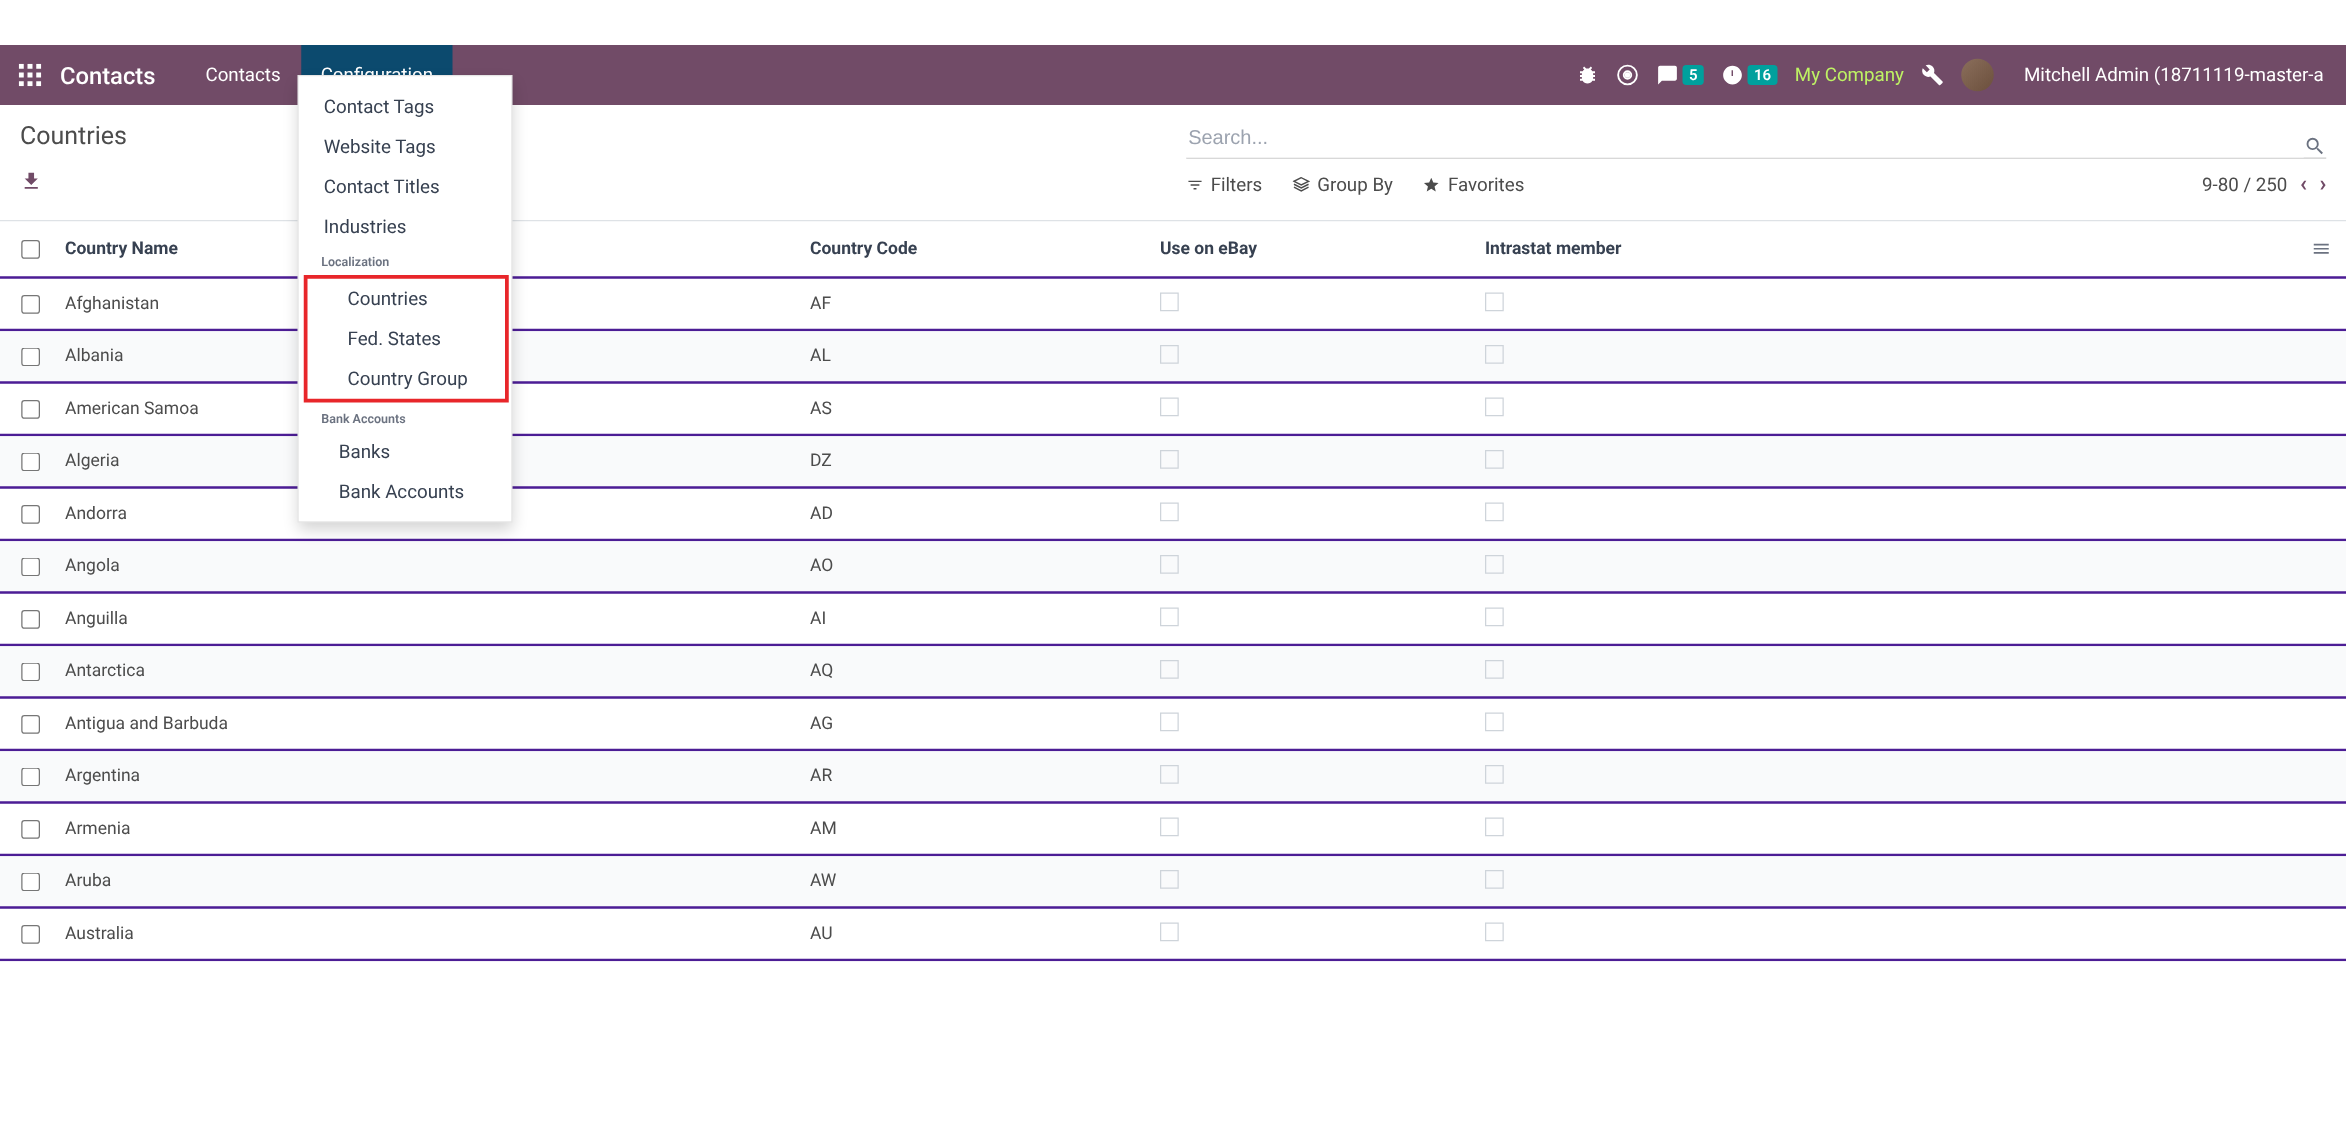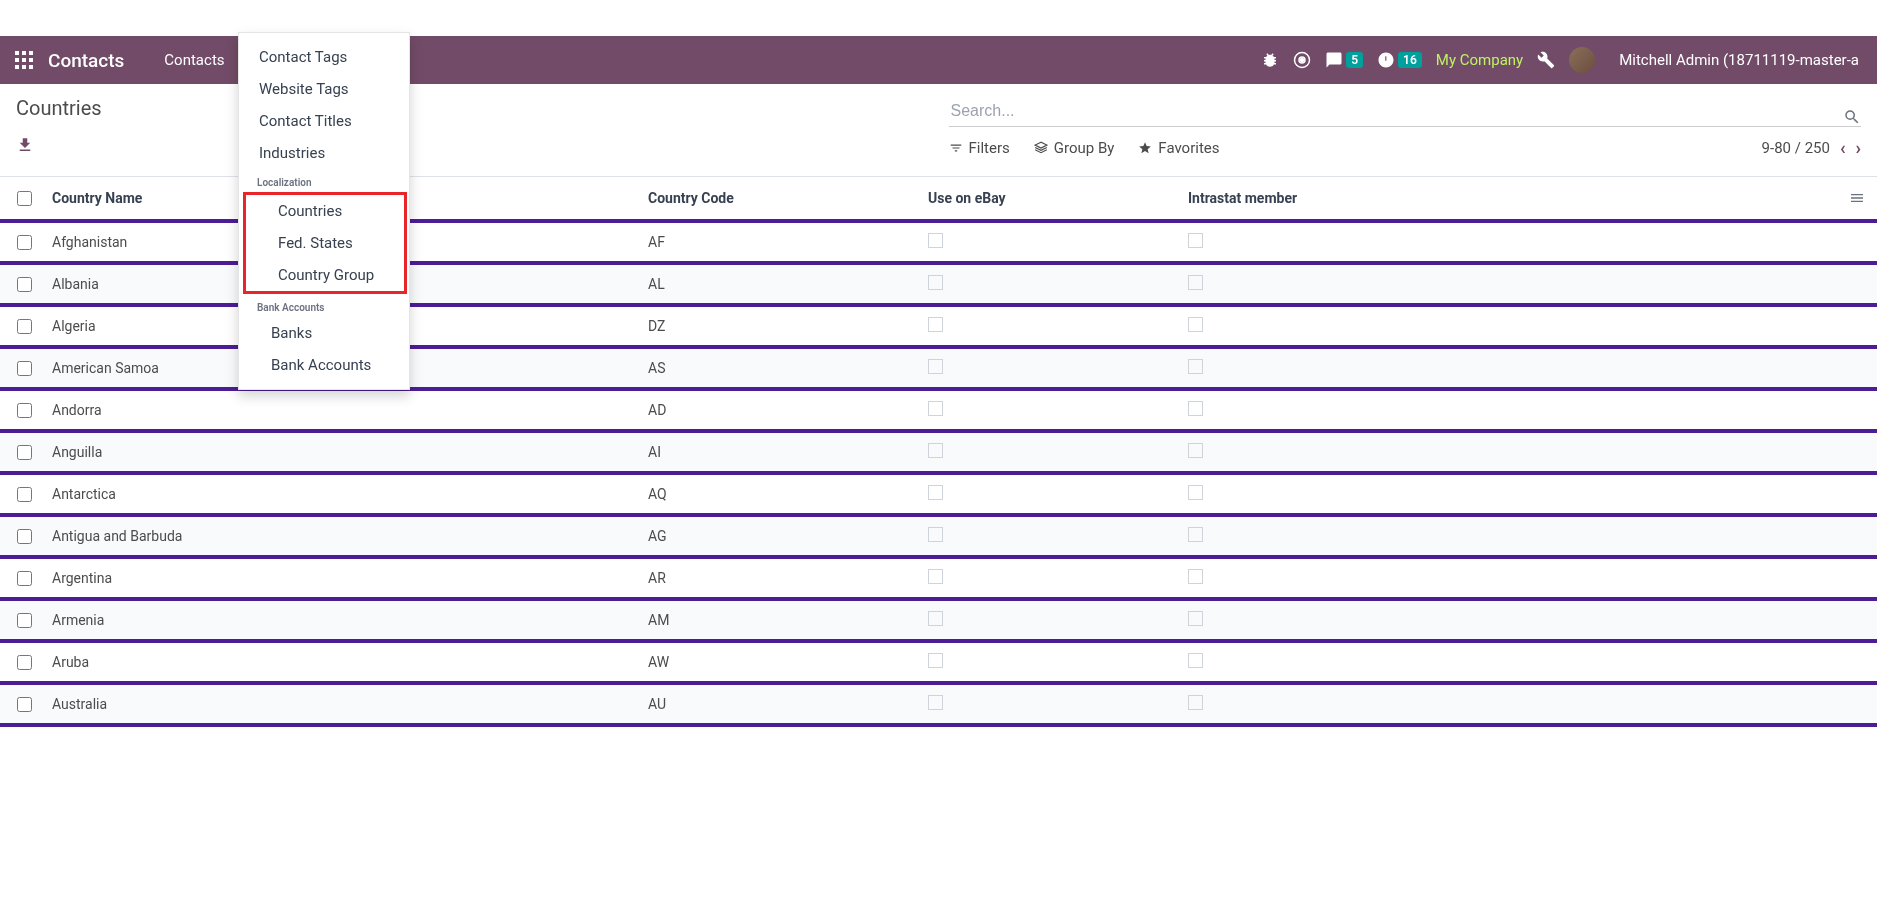--- a/index.html
+++ b/index.html
@@ -153,21 +153,21 @@
       gap: 10px;
       color: #4c4c4c;
       font-size: 15px;
     }
     .pager-arrow { color: #714b67; cursor: pointer; font-size: 18px; font-weight: bold; }
 
     
     .config-dropdown {
       position: absolute;
       left: 238px;
-      top: 32px;
+      top: 60px;
       width: 172px;
       background: #fff;
       box-shadow: 0 6px 12px rgba(0,0,0,0.175);
       border: 1px solid rgba(0,0,0,0.1);
       z-index: 100;
       padding: 8px 0;
     }
     .dd-item {
       padding: 7px 20px;
       color: #374151;
@@ -187,21 +187,21 @@
     }
 
     
     .list-view {
       margin-top: 6px;
       border-top: 1px solid #dee2e6;
     }
     .list-row {
       display: flex;
       align-items: center;
-      border-bottom: 4px solid #4c1d95;
+      border-bottom: 2px solid #4c1d95;
       min-height: 42px;
     }
     .list-row.header {
       font-weight: 700;
       color: #374151;
       min-height: 46px;
     }
     .list-row:not(.header):nth-child(even) { background: #f9fafb; }
     .col-checkbox {
       width: 48px;
@@ -387,50 +387,60 @@
         <div class="col-name">Albania</div>
         <div class="col-code">AL</div>
         <div class="col-ebay"><span class="cell-cb"></span></div>
         <div class="col-intrastat"><span class="cell-cb"></span></div>
         <div class="col-end"></div>
       </div>
       <div class="list-row">
         <div class="col-checkbox">
           <input type="checkbox" style="">
         </div>
+        <div class="col-name">American Samoa</div>
+        <div class="col-code">AS</div>
+        <div class="col-ebay"><span class="cell-cb"></span></div>
+        <div class="col-intrastat"><span class="cell-cb"></span></div>
+        <div class="col-end"></div>
+      </div>
+      <div class="list-row">
+        <div class="col-checkbox">
+          <input type="checkbox" style="">
+        </div>
         <div class="col-name">Algeria</div>
         <div class="col-code">DZ</div>
         <div class="col-ebay"><span class="cell-cb"></span></div>
         <div class="col-intrastat"><span class="cell-cb"></span></div>
         <div class="col-end"></div>
       </div>
       <div class="list-row">
         <div class="col-checkbox">
           <input type="checkbox" style="">
         </div>
-        <div class="col-name">American Samoa</div>
-        <div class="col-code">AS</div>
-        <div class="col-ebay"><span class="cell-cb"></span></div>
-        <div class="col-intrastat"><span class="cell-cb"></span></div>
-        <div class="col-end"></div>
-      </div>
-      <div class="list-row">
-        <div class="col-checkbox">
-          <input type="checkbox" style="">
-        </div>
         <div class="col-name">Andorra</div>
         <div class="col-code">AD</div>
         <div class="col-ebay"><span class="cell-cb"></span></div>
         <div class="col-intrastat"><span class="cell-cb"></span></div>
         <div class="col-end"></div>
       </div>
       <div class="list-row">
         <div class="col-checkbox">
           <input type="checkbox" style="">
         </div>
+        <div class="col-name">Angola</div>
+        <div class="col-code">AO</div>
+        <div class="col-ebay"><span class="cell-cb"></span></div>
+        <div class="col-intrastat"><span class="cell-cb"></span></div>
+        <div class="col-end"></div>
+      </div>
+      <div class="list-row">
+        <div class="col-checkbox">
+          <input type="checkbox" style="">
+        </div>
         <div class="col-name">Anguilla</div>
         <div class="col-code">AI</div>
         <div class="col-ebay"><span class="cell-cb"></span></div>
         <div class="col-intrastat"><span class="cell-cb"></span></div>
         <div class="col-end"></div>
       </div>
       <div class="list-row">
         <div class="col-checkbox">
           <input type="checkbox" style="">
         </div>

